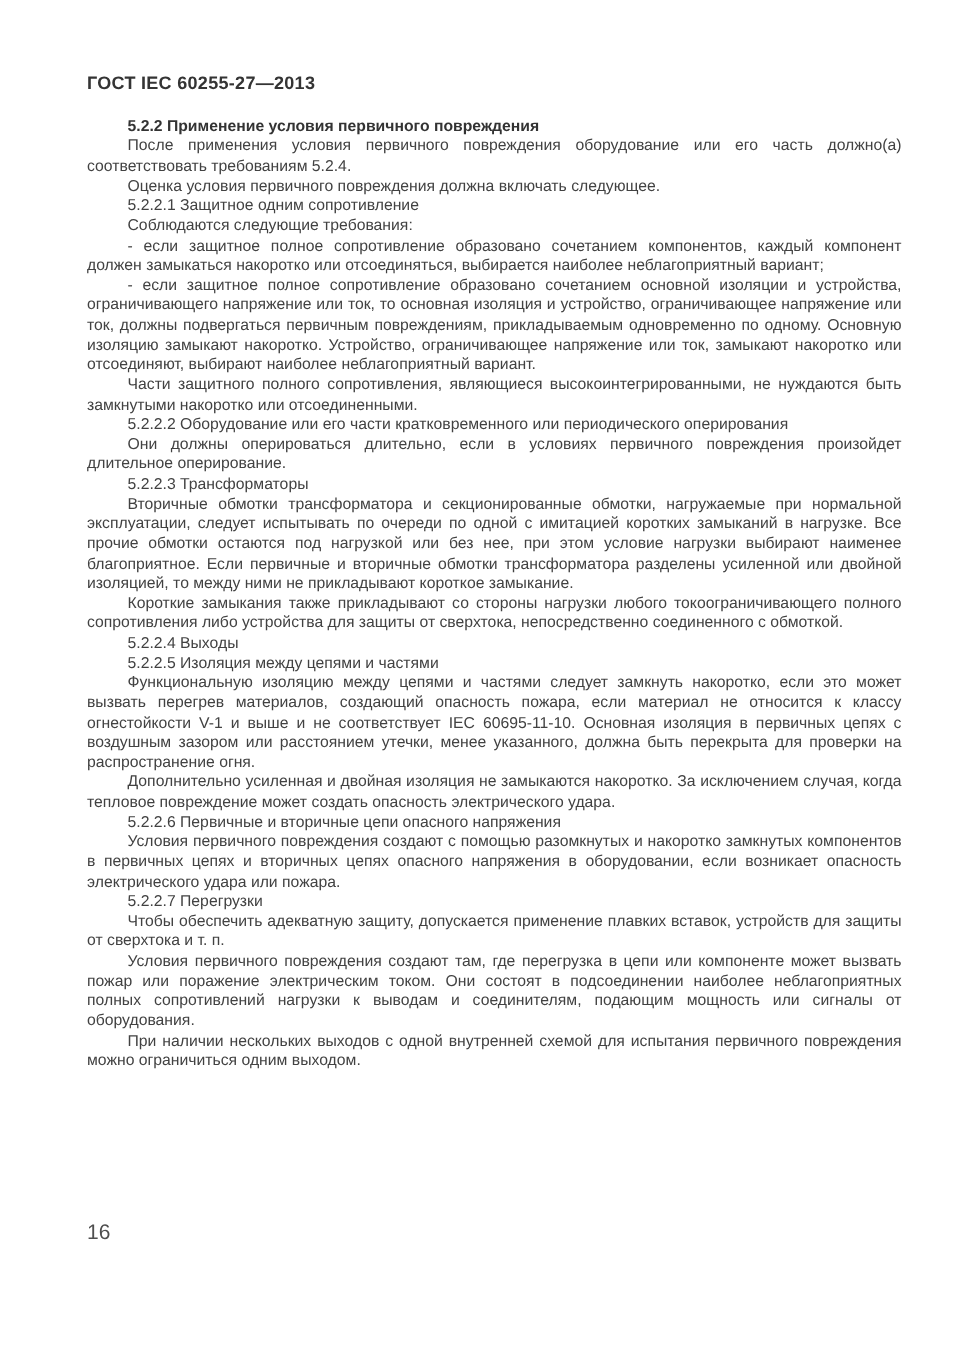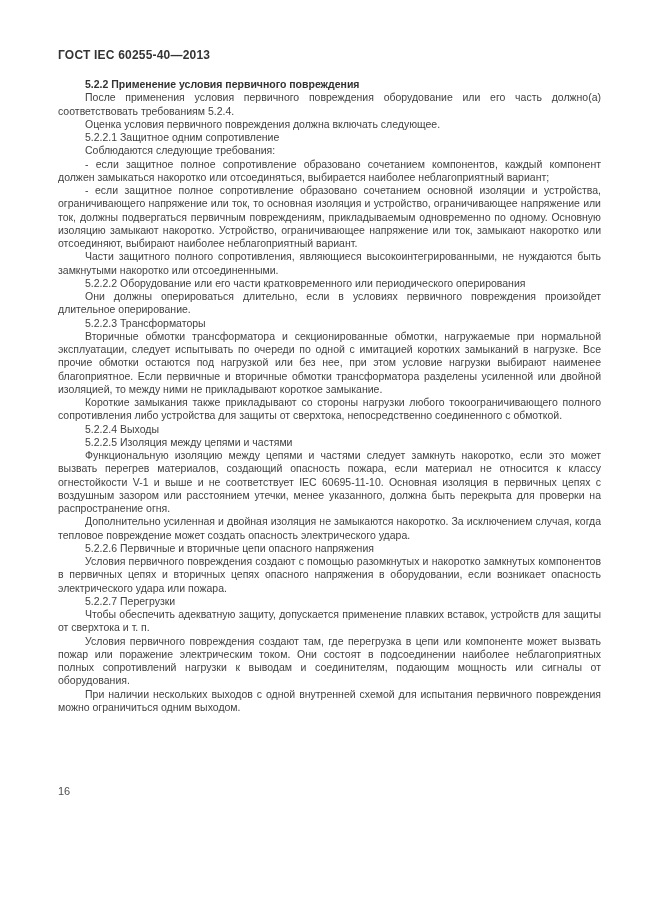--- a/index.html
+++ b/index.html
@@ -41,31 +41,31 @@
       padding: 0;
       text-indent: 27px;
     }
     .content p.section-heading {
       font-weight: bold;
       color: #333333;
     }
     .page-number {
       position: absolute;
       left: 58px;
-      top: 785px;
-      font-size: 11px;
+      top: 813px;
+      font-size: 14px;
       color: #4f4f4f;
     }
   </style>
 </head>
 <body>
 
 <div class="page">
 
-  <div class="doc-header">ГОСТ IEC 60255-40—2013</div>
+  <div class="doc-header">ГОСТ IEC 60255-27—2013</div>
 
   <div class="content">
     <p class="section-heading">5.2.2 Применение условия первичного повреждения</p>
     <p>После применения условия первичного повреждения оборудование или его часть должно(а) соответствовать требованиям 5.2.4.</p>
     <p>Оценка условия первичного повреждения должна включать следующее.</p>
     <p>5.2.2.1 Защитное одним сопротивление</p>
     <p>Соблюдаются следующие требования:</p>
     <p>- если защитное полное сопротивление образовано сочетанием компонентов, каждый компонент должен замыкаться накоротко или отсоединяться, выбирается наиболее неблагоприятный вариант;</p>
     <p>- если защитное полное сопротивление образовано сочетанием основной изоляции и устройства, ограничивающего напряжение или ток, то основная изоляция и устройство, ограничивающее напряжение или ток, должны подвергаться первичным повреждениям, прикладываемым одновременно по одному. Основную изоляцию замыкают накоротко. Устройство, ограничивающее напряжение или ток, замыкают накоротко или отсоединяют, выбирают наиболее неблагоприятный вариант.</p>
     <p>Части защитного полного сопротивления, являющиеся высокоинтегрированными, не нуждаются быть замкнутыми накоротко или отсоединенными.</p>

